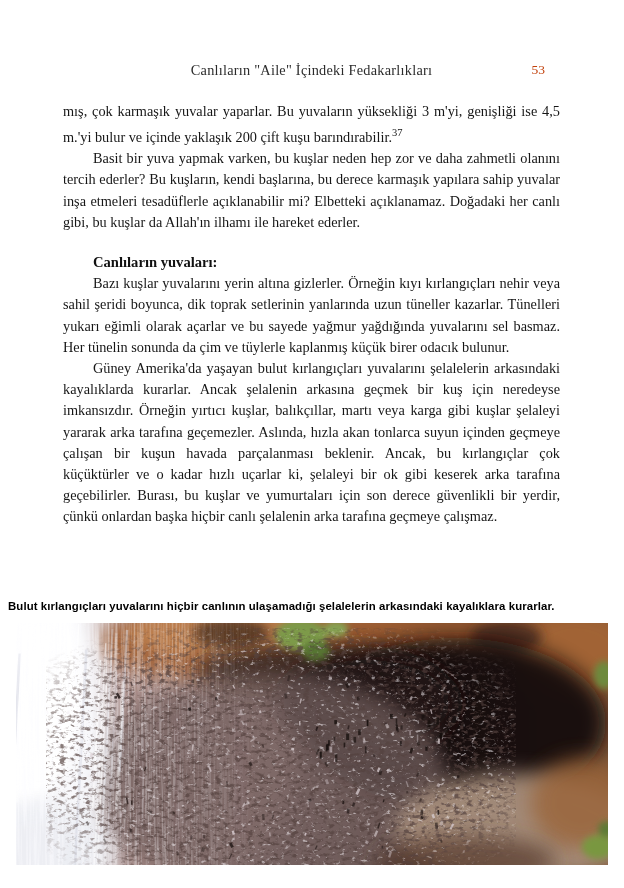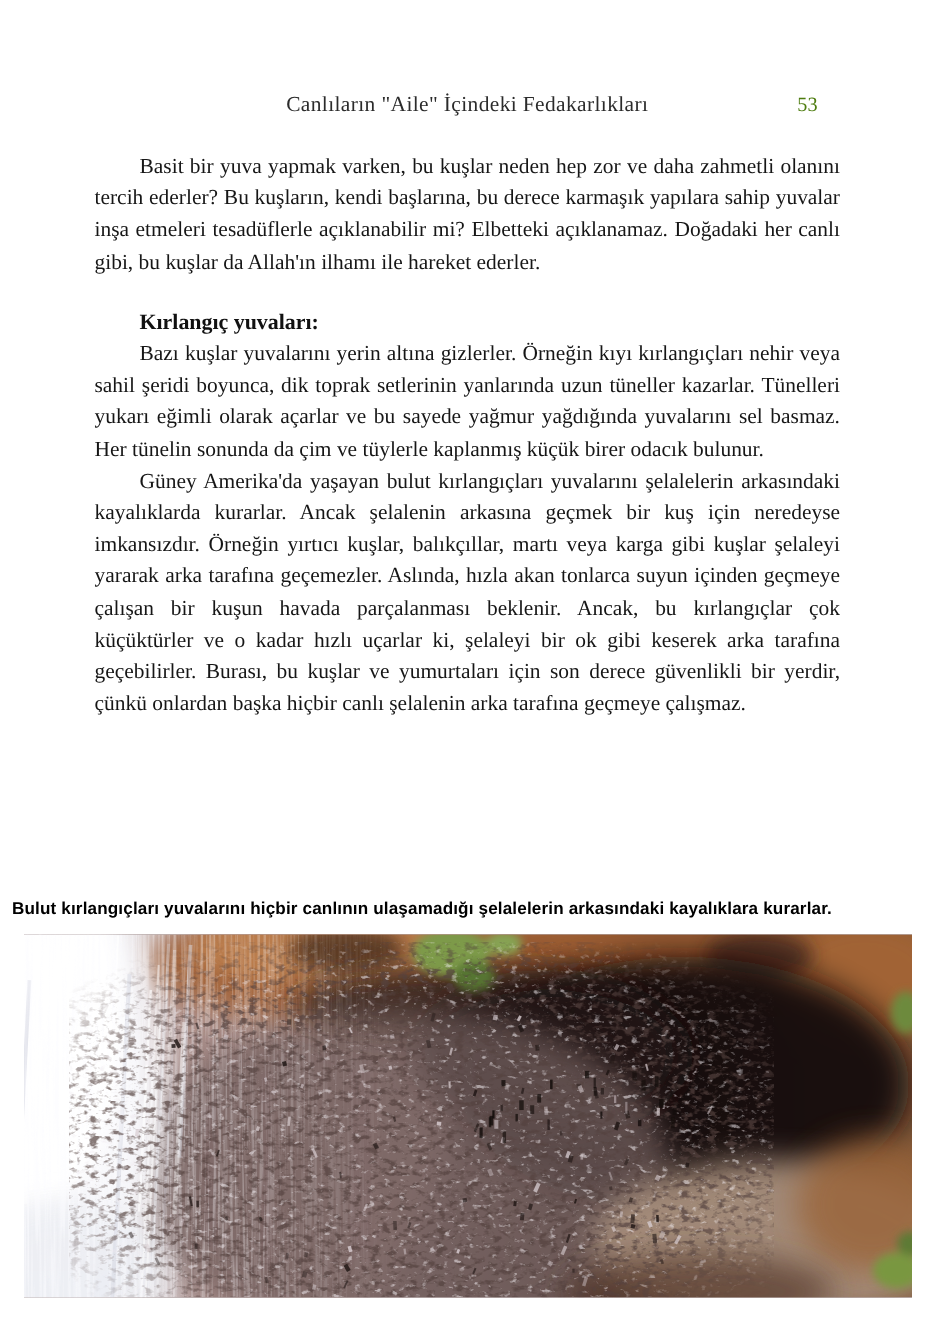--- a/index.html
+++ b/index.html
@@ -6,21 +6,21 @@
   .page{
     position:relative;width:624px;height:888px;background:#ffffff;overflow:hidden;
     font-family:"Liberation Serif","DejaVu Serif",serif;color:#1c1c1c;
   }
   .hdr-title{
     position:absolute;top:62px;left:63px;width:497px;text-align:center;
     font-size:14.3px;letter-spacing:.25px;color:#2b2b2b;white-space:nowrap;
   }
   .hdr-num{
     position:absolute;top:62px;left:505px;width:40px;text-align:right;
-    font-size:13.5px;color:#4d7c0f;
+    font-size:13.5px;color:#c2410c;
   }
   .body{
     position:absolute;top:101px;left:63px;width:497px;height:497px;overflow:hidden;
     font-size:14.3px;line-height:21.2px;text-align:justify;color:#161616;
   }
   .body p{margin:0;text-indent:30px;}
   .body p.noindent{text-indent:0;}
   .fn{font-size:10.5px;}
   .subhead{
     margin:19px 0 0 0;font-size:14.6px;font-weight:bold;text-indent:30px;
@@ -40,22 +40,23 @@
 </style>
 </head>
 <body>
 
 <div class="page">
 
   <div class="hdr-title">Canlıların "Aile" İçindeki Fedakarlıkları</div>
   <div class="hdr-num">53</div>
 
   <main class="body">
+    <p class="noindent"><span>mış, çok karmaşık yuvalar yaparlar. Bu yuvaların yüksekliği 3 m'yi, genişliği ise 4,5 m.'yi bulur ve içinde yaklaşık 200 çift kuşu barındırabilir.</span><sup class="fn">37</sup></p>
     <p>Basit bir yuva yapmak varken, bu kuşlar neden hep zor ve daha zahmetli olanını tercih ederler? Bu kuşların, kendi başlarına, bu derece karmaşık yapılara sahip yuvalar inşa etmeleri tesadüflerle açıklanabilir mi? Elbetteki açıklanamaz. Doğadaki her canlı gibi, bu kuşlar da Allah'ın ilhamı ile hareket ederler.</p>
-    <h2 class="subhead">Kırlangıç yuvaları:</h2>
+    <h2 class="subhead">Canlıların yuvaları:</h2>
     <p>Bazı kuşlar yuvalarını yerin altına gizlerler. Örneğin kıyı kırlangıçları nehir veya sahil şeridi boyunca, dik toprak setlerinin yanlarında uzun tüneller kazarlar. Tünelleri yukarı eğimli olarak açarlar ve bu sayede yağmur yağdığında yuvalarını sel basmaz. Her tünelin sonunda da çim ve tüylerle kaplanmış küçük birer odacık bulunur.</p>
     <p>Güney Amerika'da yaşayan bulut kırlangıçları yuvalarını şelalelerin arkasındaki kayalıklarda kurarlar. Ancak şelalenin arkasına geçmek bir kuş için neredeyse imkansızdır. Örneğin yırtıcı kuşlar, balıkçıllar, martı veya karga gibi kuşlar şelaleyi yararak arka tarafına geçemezler. Aslında, hızla akan tonlarca suyun içinden geçmeye çalışan bir kuşun havada parçalanması beklenir. Ancak, bu kırlangıçlar çok küçüktürler ve o kadar hızlı uçarlar ki, şelaleyi bir ok gibi keserek arka tarafına geçebilirler. Burası, bu kuşlar ve yumurtaları için son derece güvenlikli bir yerdir, çünkü onlardan başka hiçbir canlı şelalenin arka tarafına geçmeye çalışmaz.</p>
   </main>
 
   <figure>
     <figcaption class="cap">Bulut kırlangıçları yuvalarını hiçbir canlının ulaşamadığı şelalelerin arkasındaki kayalıklara kurarlar.</figcaption>
     <div class="photo">
       <svg viewBox="0 0 592 242" preserveAspectRatio="none" aria-hidden="true">
         <defs>
           <linearGradient id="gBase" x1="0" y1="0" x2="1" y2="0">

